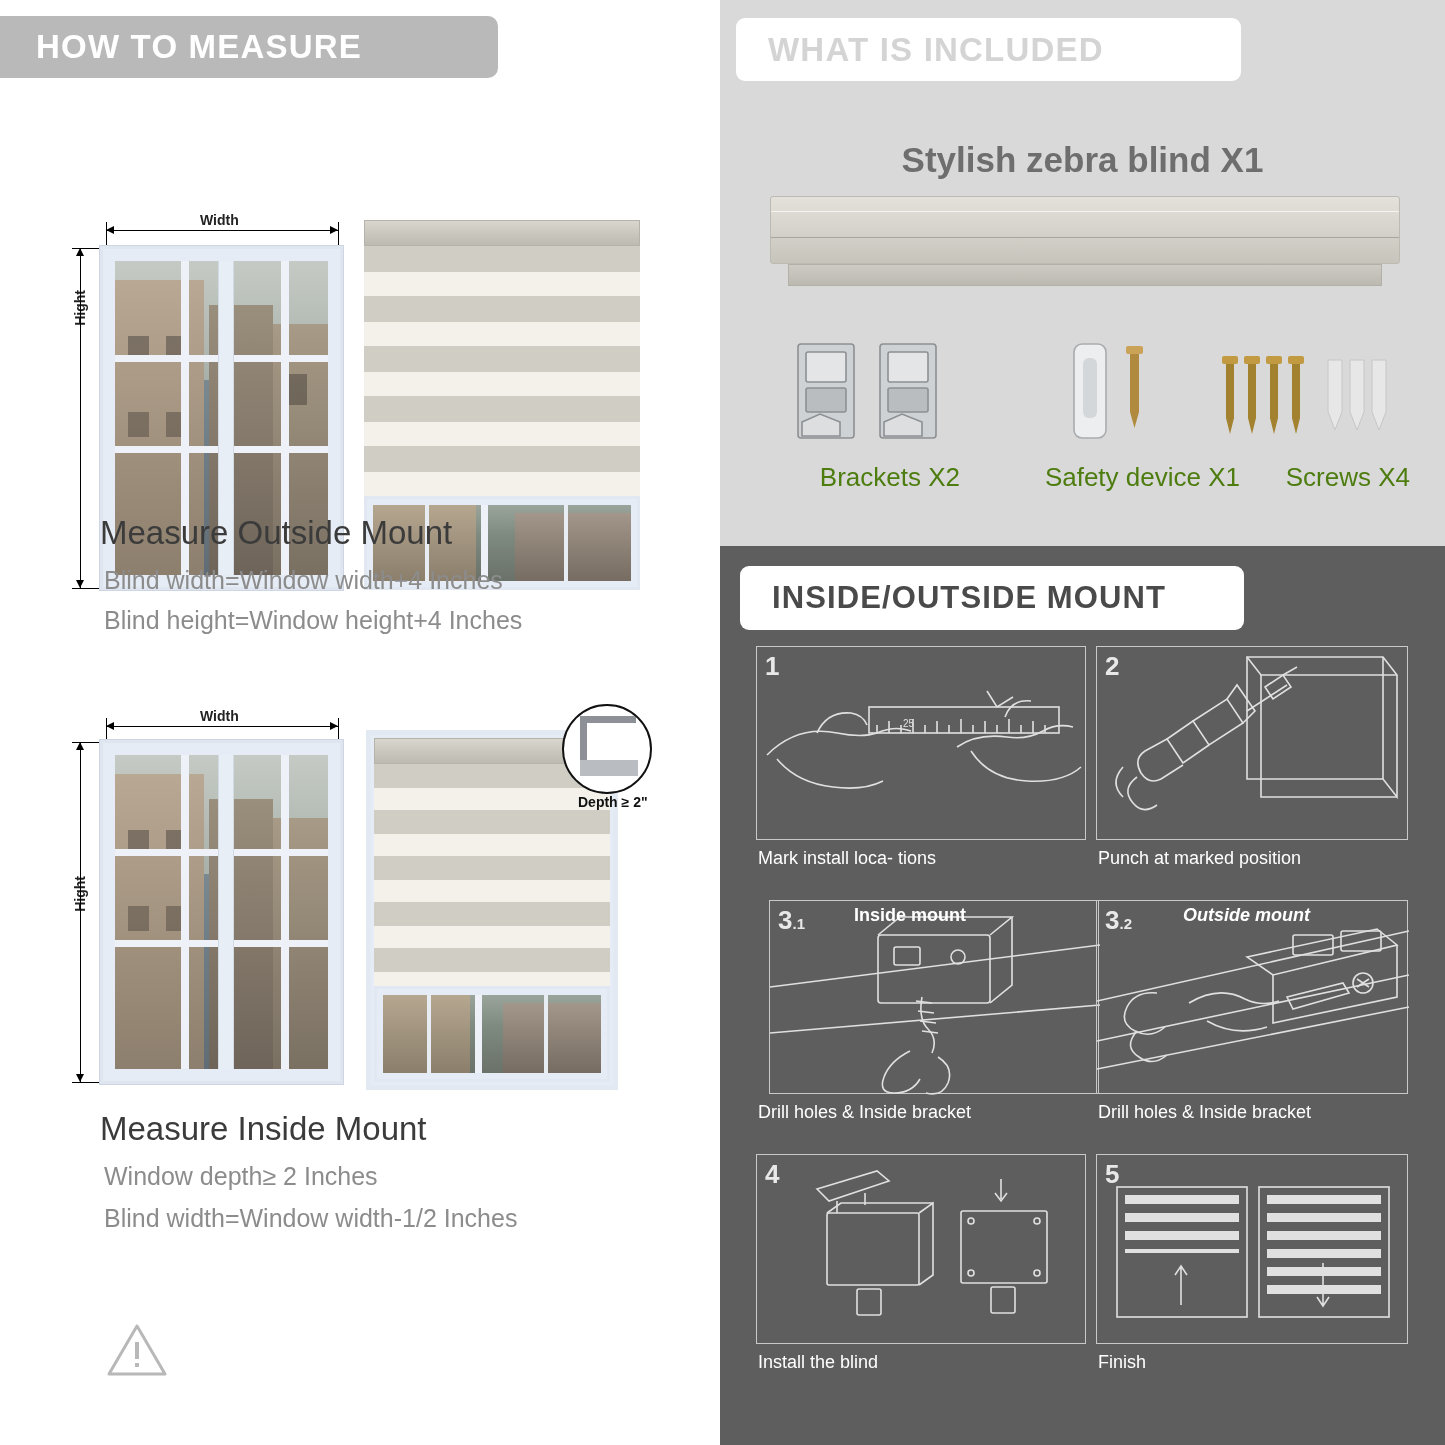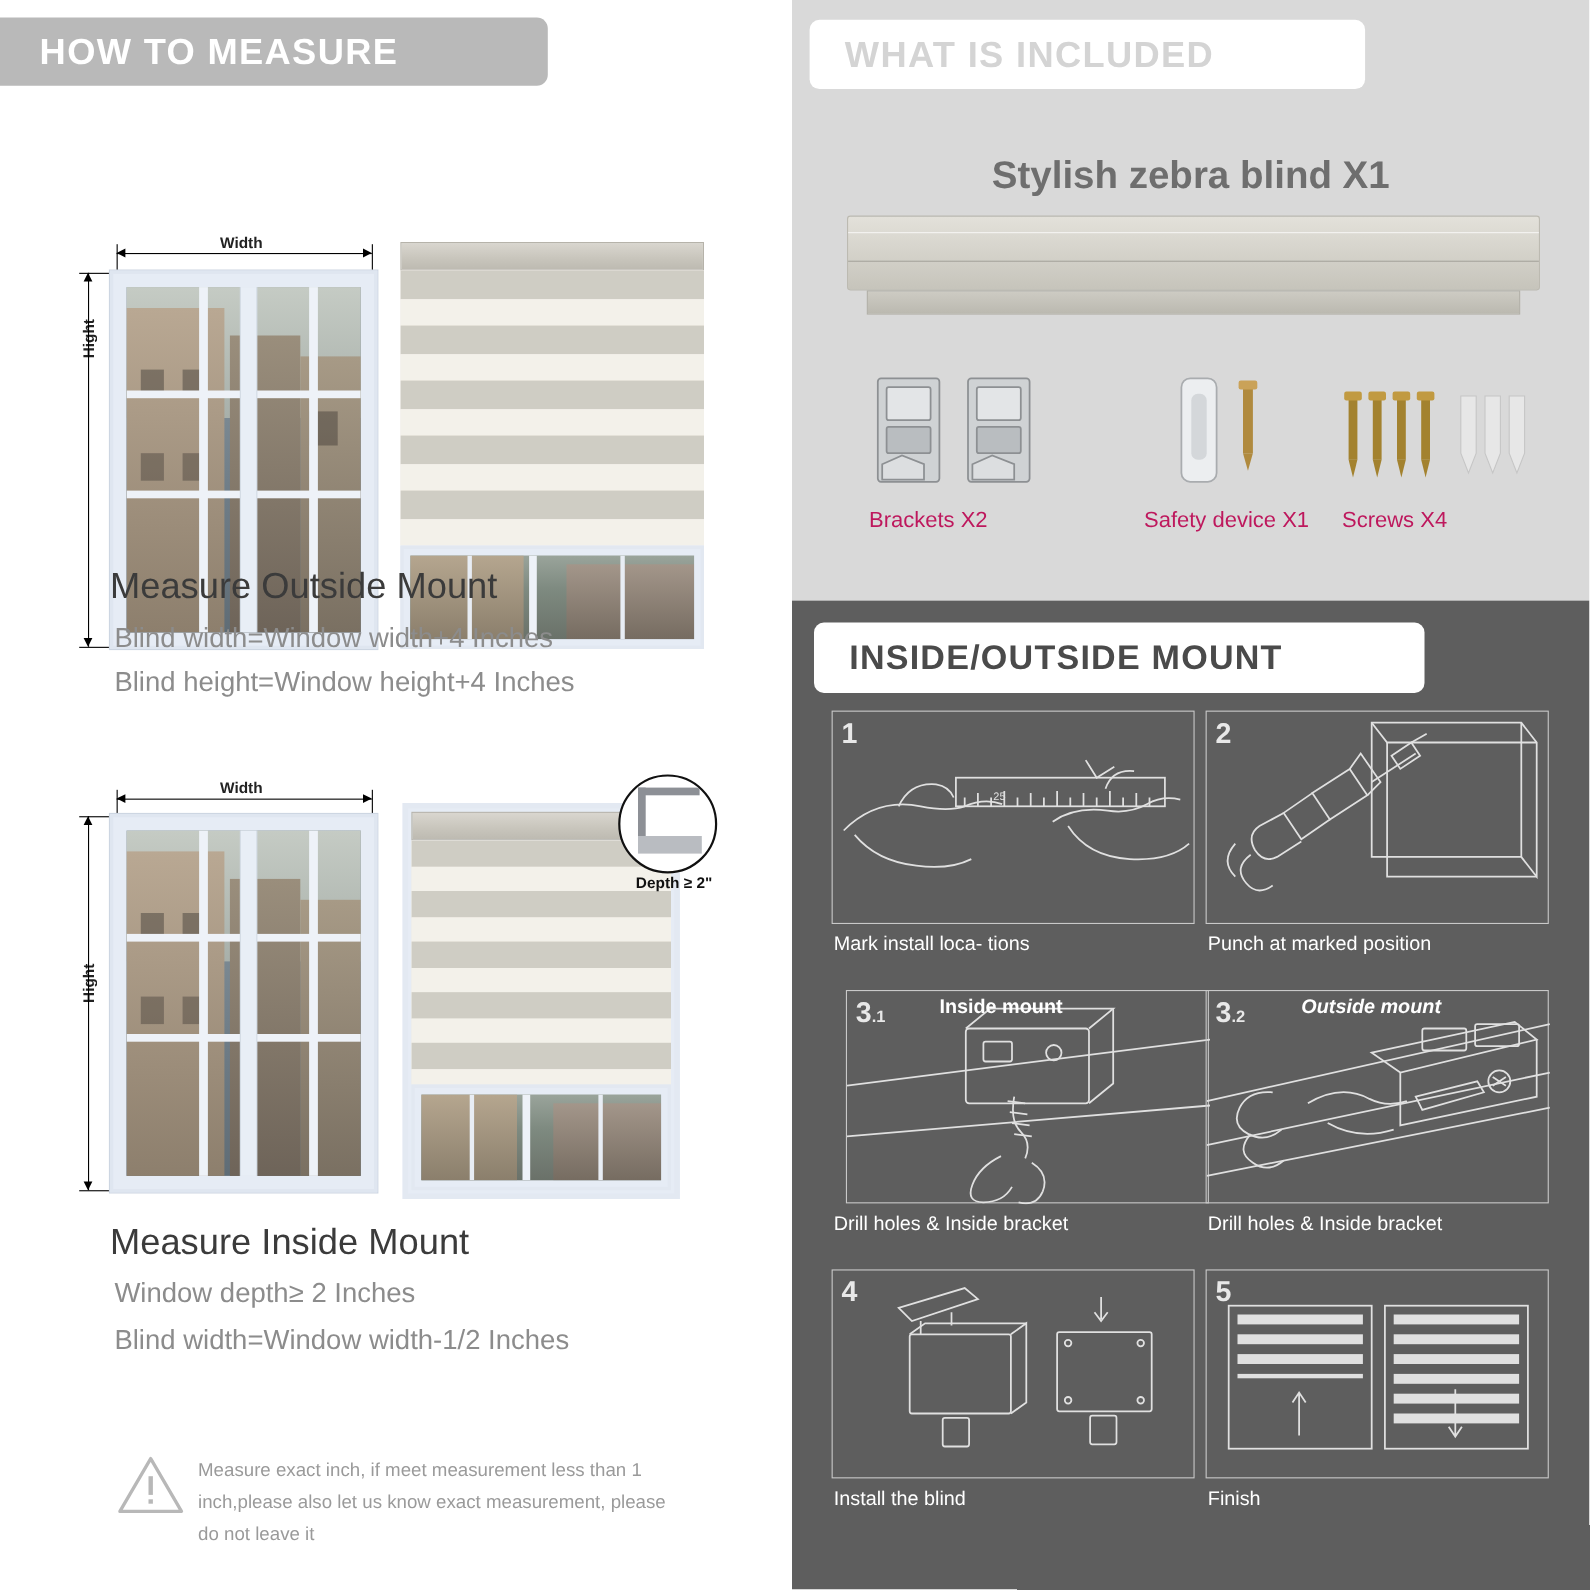--- a/index.html
+++ b/index.html
@@ -239,37 +239,37 @@
   .included-title {
     position: absolute;
     font-size: 35px;
     font-weight: bold;
     color: #6e6e6e;
     left: 0; right: 0;
     text-align: center;
   }
   .part-caption {
     position: absolute;
-    font-size: 20px;
-    color: #be185d;
-    text-align: left;
+    font-size: 26px;
+    color: #4d7c0f;
+    text-align: right;
   }
 
   
   .right-bottom {
     position: absolute;
     left: 720px; top: 546px;
     width: 725px; height: 899px;
     background: #5e5e5e;
     box-sizing: border-box;
   }
   .banner-mount {
     position: absolute;
     left: 20px; top: 20px;
-    width: 555px; height: 64px;
+    width: 504px; height: 64px;
     background: #ffffff;
     border-radius: 9px;
     display: flex;
     align-items: center;
     padding-left: 32px;
     box-sizing: border-box;
   }
   .banner-mount .banner-text {
     color: #4a4a4a;
     font-size: 31px;
@@ -442,21 +442,20 @@
     <div class="section-line" style="left:104px;top:1162px;">Window depth≥ 2 Inches</div>
     <div class="section-line" style="left:104px;top:1204px;text-align:center;">Blind width=Window width-1/2 Inches</div>
 
     <div class="warn-tri" style="left:106px;top:1322px;">
       <svg width="62" height="56" viewBox="0 0 62 56">
         <polygon points="31,4 59,52 3,52" fill="none" stroke="#b8b8b8" stroke-width="3" stroke-linejoin="round"></polygon>
         <rect x="29" y="20" width="4" height="17" fill="#b8b8b8"></rect>
         <rect x="29" y="41" width="4" height="4" fill="#b8b8b8"></rect>
       </svg>
     </div>
-    <div class="note-text" style="left:180px;top:1322px;">Measure exact inch, if meet measurement less than 1 inch,please also let us know exact measurement, please do not leave it</div>
   </div>
 
   <div class="right-top">
     <div class="banner-right">
       <span class="banner-text">WHAT IS INCLUDED</span>
     </div>
 
     <div class="included-title" style="top:140px;">Stylish zebra blind X1</div>
 
     <div style="position:absolute;left:50px;top:196px;width:630px;height:68px;background:linear-gradient(180deg,#e3e1da 0%,#d6d4cc 45%,#c6c4bb 100%);border:1px solid #bcbab1;box-sizing:border-box;border-radius:3px;">

